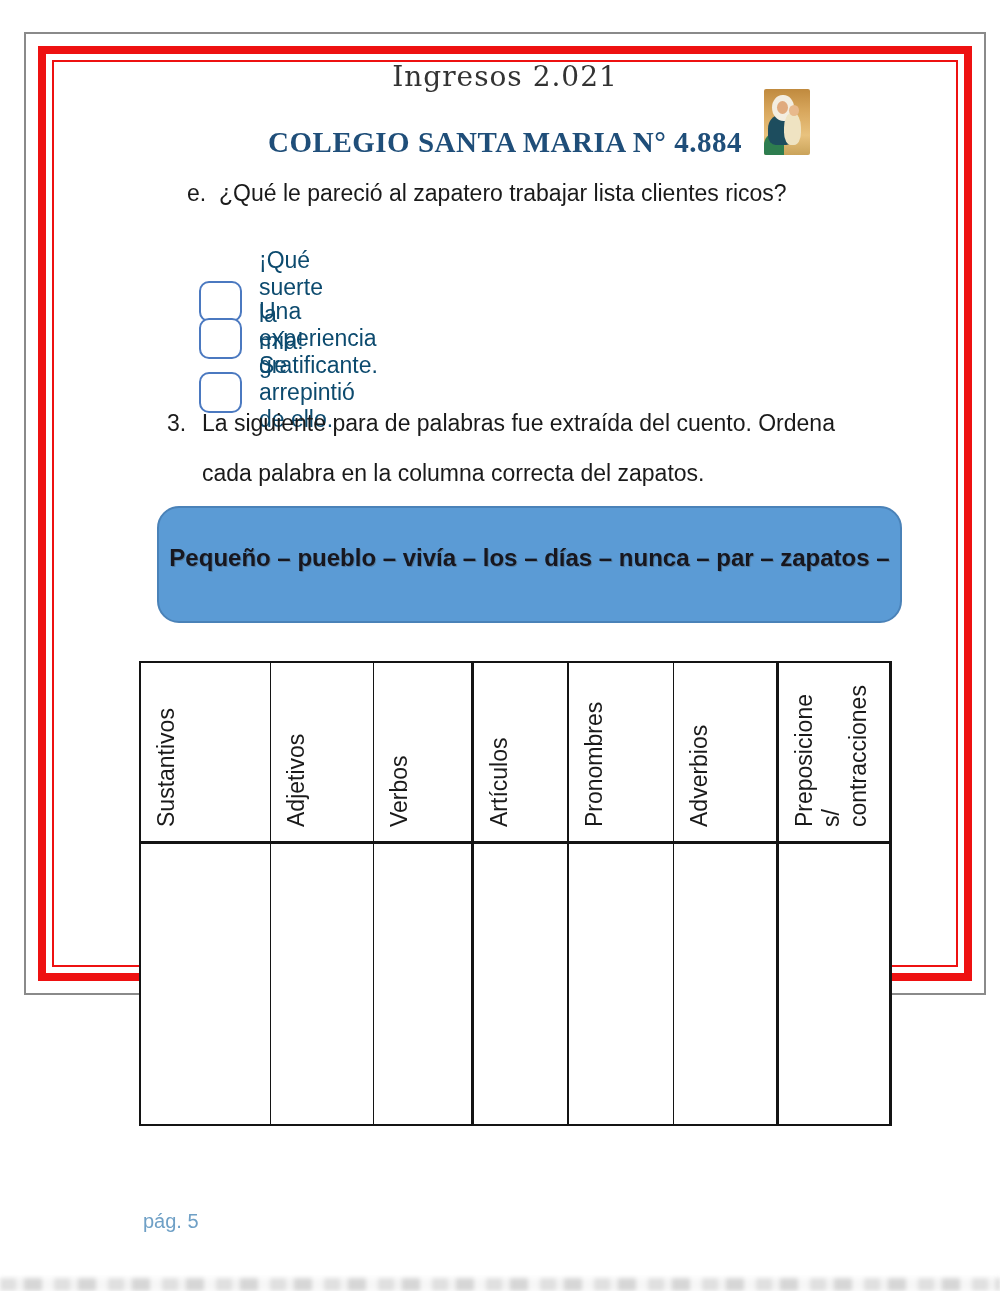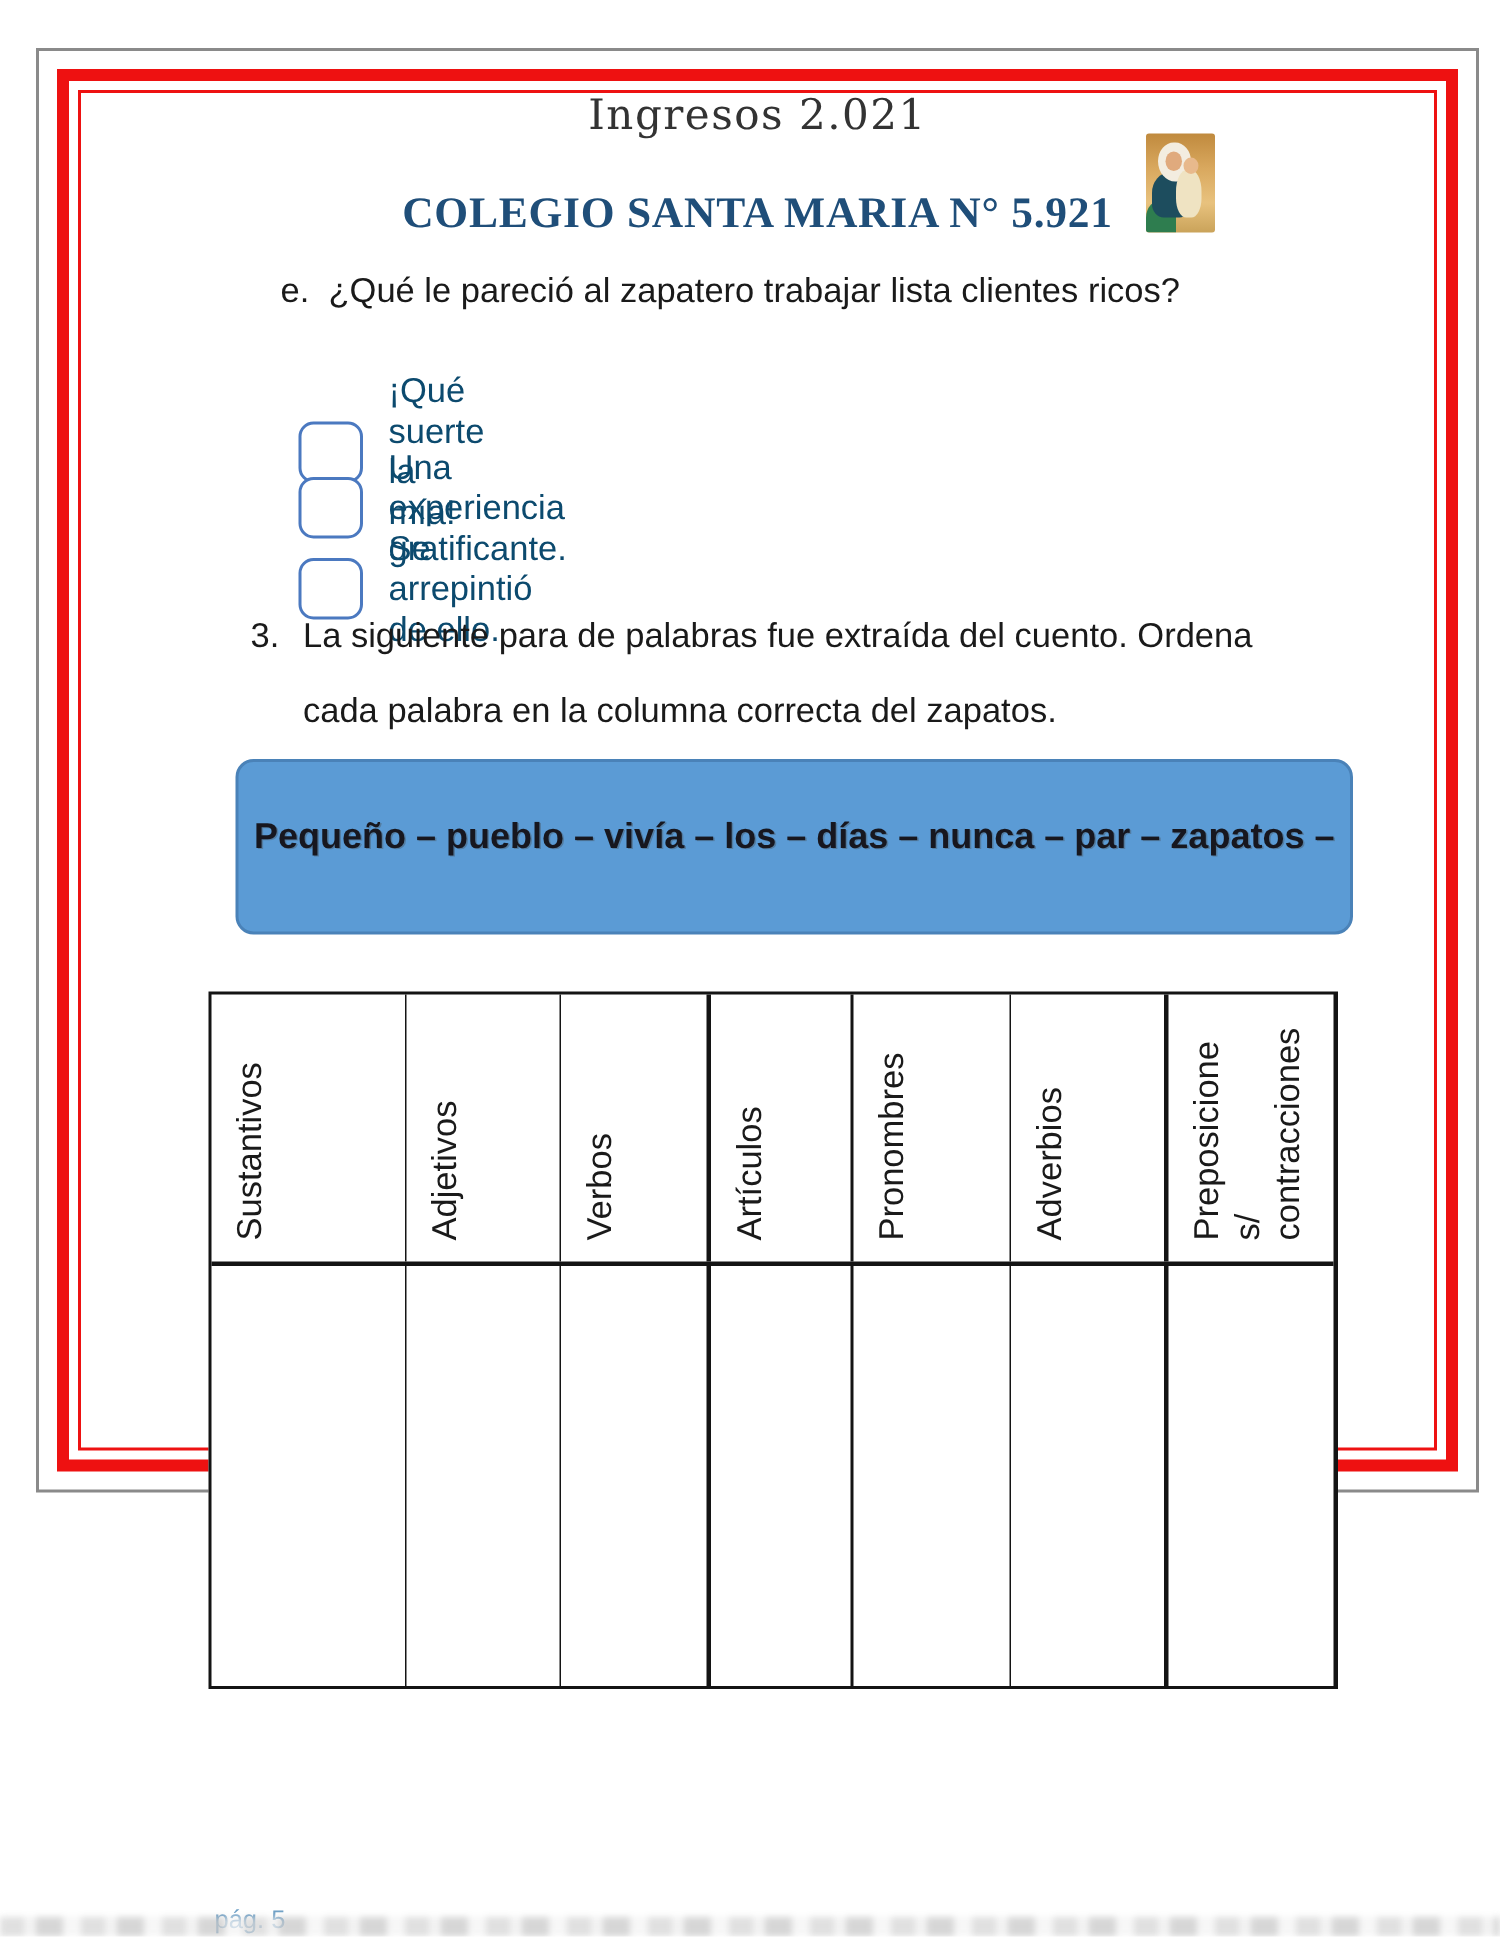--- a/index.html
+++ b/index.html
@@ -52,21 +52,21 @@
   .opt-label{margin-left:17px;font-size:23px;color:#0c4a6e;}
 
   
   .question-3-l1{position:absolute;left:141px;top:376px;display:flex;font-size:23px;}
   .question-3-l1 .marker{width:35px;}
   .question-3-l2{position:absolute;left:176px;top:426px;font-size:23px;}
 
   
   .word-bank{
     position:absolute;left:131px;top:472px;width:745px;height:117px;box-sizing:border-box;
-    background:#5b9bd5;border:2px solid #4a82b8;border-radius:12px;
+    background:#5b9bd5;border:2px solid #4a82b8;border-radius:22px;
     display:flex;flex-direction:column;justify-content:center;align-items:center;
     padding-bottom:14px;
   }
   .word-bank .wline{
     font-size:24px;font-weight:bold;color:#17171f;line-height:39px;text-align:center;
     text-shadow:1px 1px 0 rgba(70,70,70,0.35);
   }
 
   
   .tbl{
@@ -84,21 +84,21 @@
   .c5{width:105px;border-right:3px solid #141414;}
   .c6{flex:1 1 auto;}
   .rot{
     position:absolute;left:12px;top:calc(100% - 14px);
     transform-origin:0 0;transform:rotate(-90deg);
     width:max-content;white-space:pre-line;
     font-size:23px;line-height:27px;color:#1a1a1a;
   }
 
   
-  .page-number{position:absolute;left:117px;top:1236px;font-size:17px;color:#6fa0c6;}
+  .page-number{position:absolute;left:117px;top:1176px;font-size:20px;color:#6fa0c6;}
 
   
   .bottom-blur{
     position:absolute;left:0;bottom:0;width:100%;height:13px;opacity:.75;
     background:repeating-linear-gradient(90deg,#d6d6d6 0 16px,#efefef 16px 24px,#c9c9c9 24px 42px,#f4f4f4 42px 54px);
     filter:blur(2px);
   }
 </style>
 </head>
 <body>
@@ -111,21 +111,21 @@
 
   <div class="madonna">
     <div class="drape"></div>
     <div class="robe"></div>
     <div class="veil"></div>
     <div class="child"></div>
     <div class="face1"></div>
     <div class="face2"></div>
   </div>
 
-  <div class="school-name">COLEGIO SANTA MARIA N° 5.921</div>
+  <div class="school-name">COLEGIO SANTA MARIA N° 4.884</div>
 
   <div class="question-e">
     <span class="marker">e.</span>
     <span>¿Qué le pareció al zapatero trabajar lista clientes ricos?</span>
   </div>
 
   <div class="options">
     <div class="opt-row r0">
       <div class="checkbox"></div>
       <span class="opt-label">¡Qué suerte la mía!</span>

